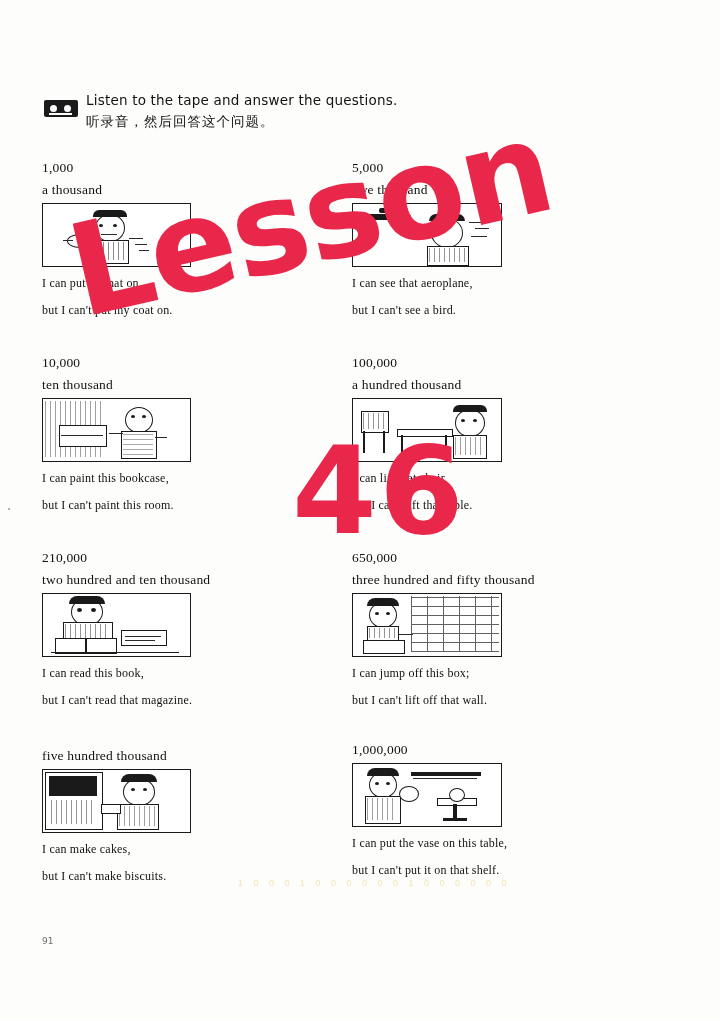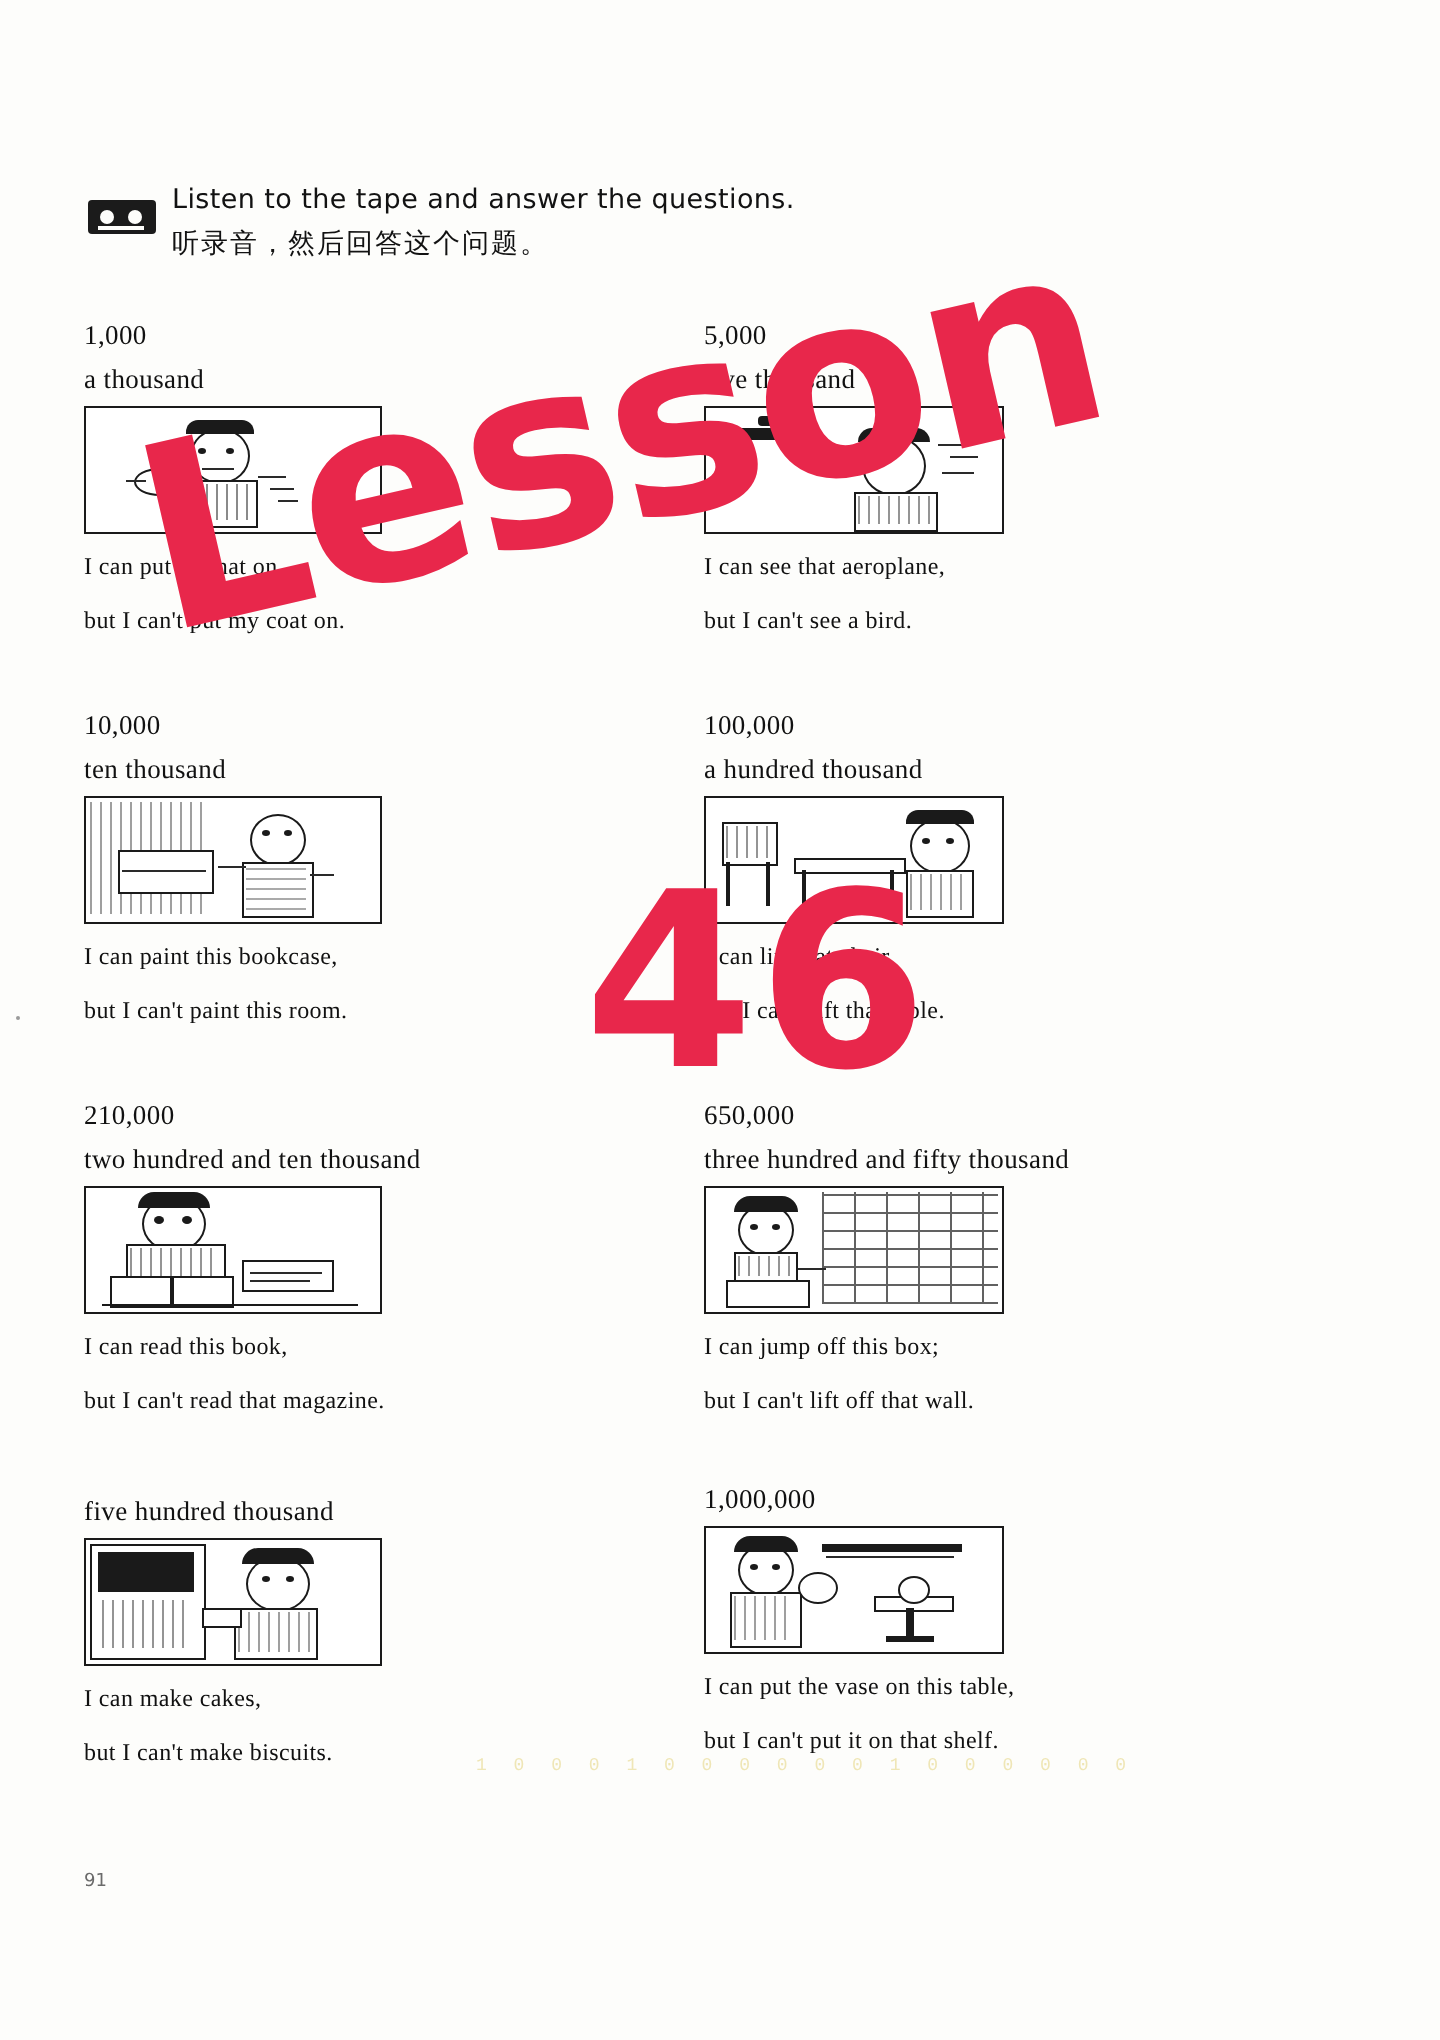--- a/index.html
+++ b/index.html
@@ -168,21 +168,21 @@
     letter-spacing: 2px;
   }
 
   .footer-note {
     position: absolute;
     left: 238px;
     top: 878px;
     font-size: 9px;
     letter-spacing: 4px;
     color: #efe6b6;
-    font-family: Liberation Mono, monospace;
+    font-family: Liberation Sans, sans-serif;
     white-space: nowrap;
   }
   .page-number {
     position: absolute;
     left: 42px;
     top: 936px;
     font-size: 9px;
     color: #6b6b6b;
     font-family: "DejaVu Sans", sans-serif;
   }

